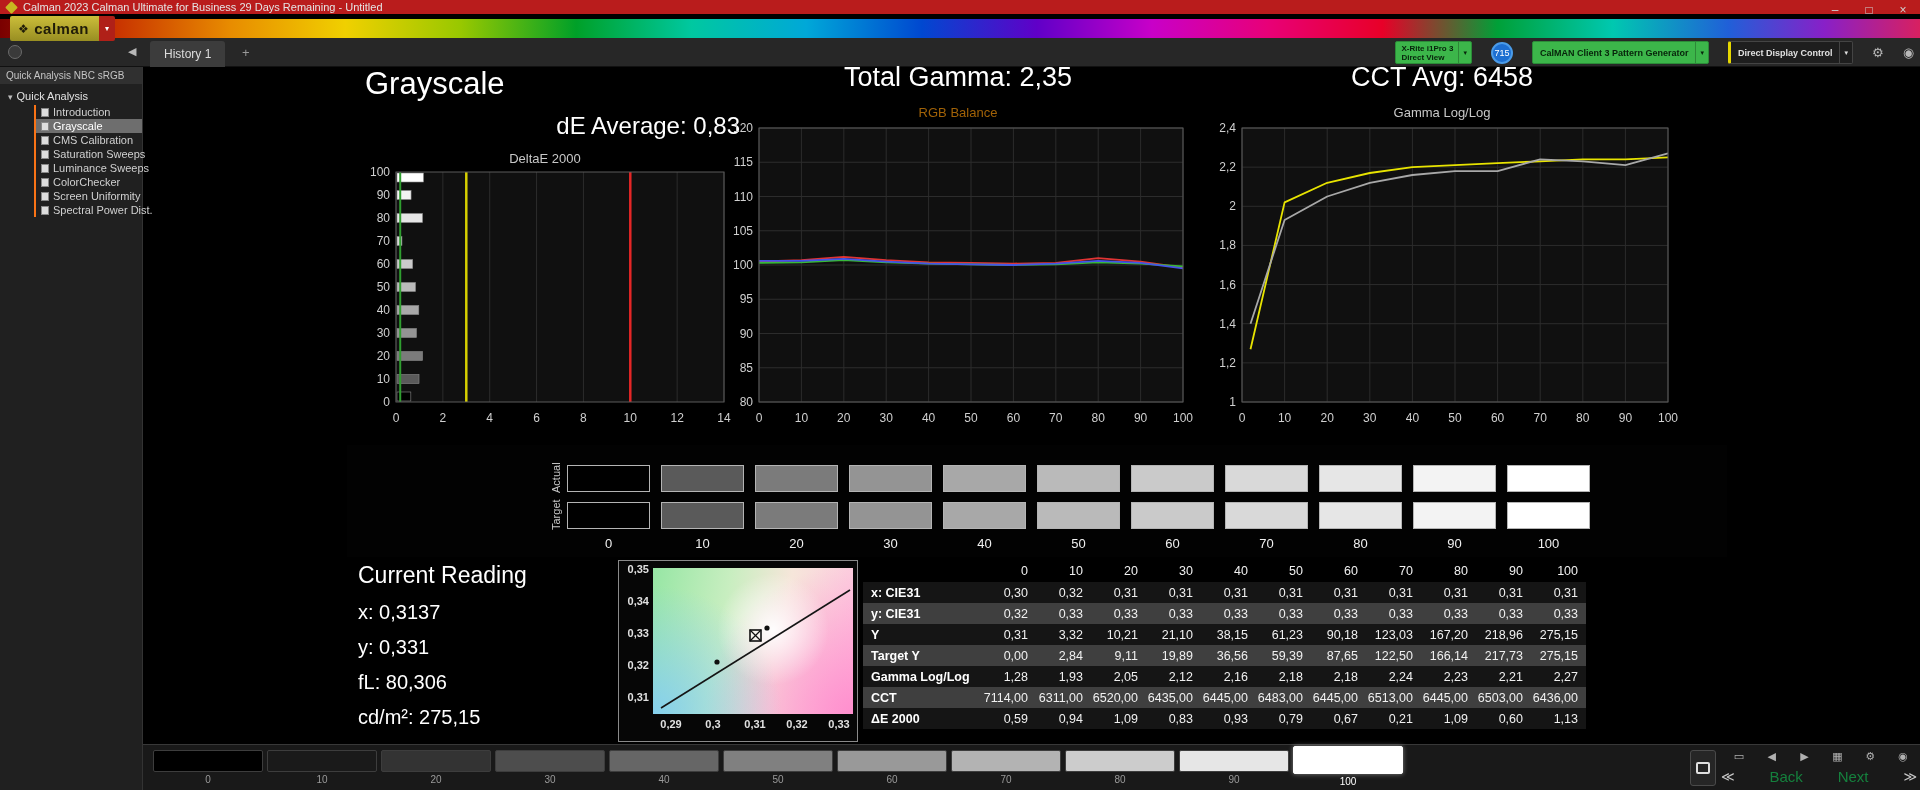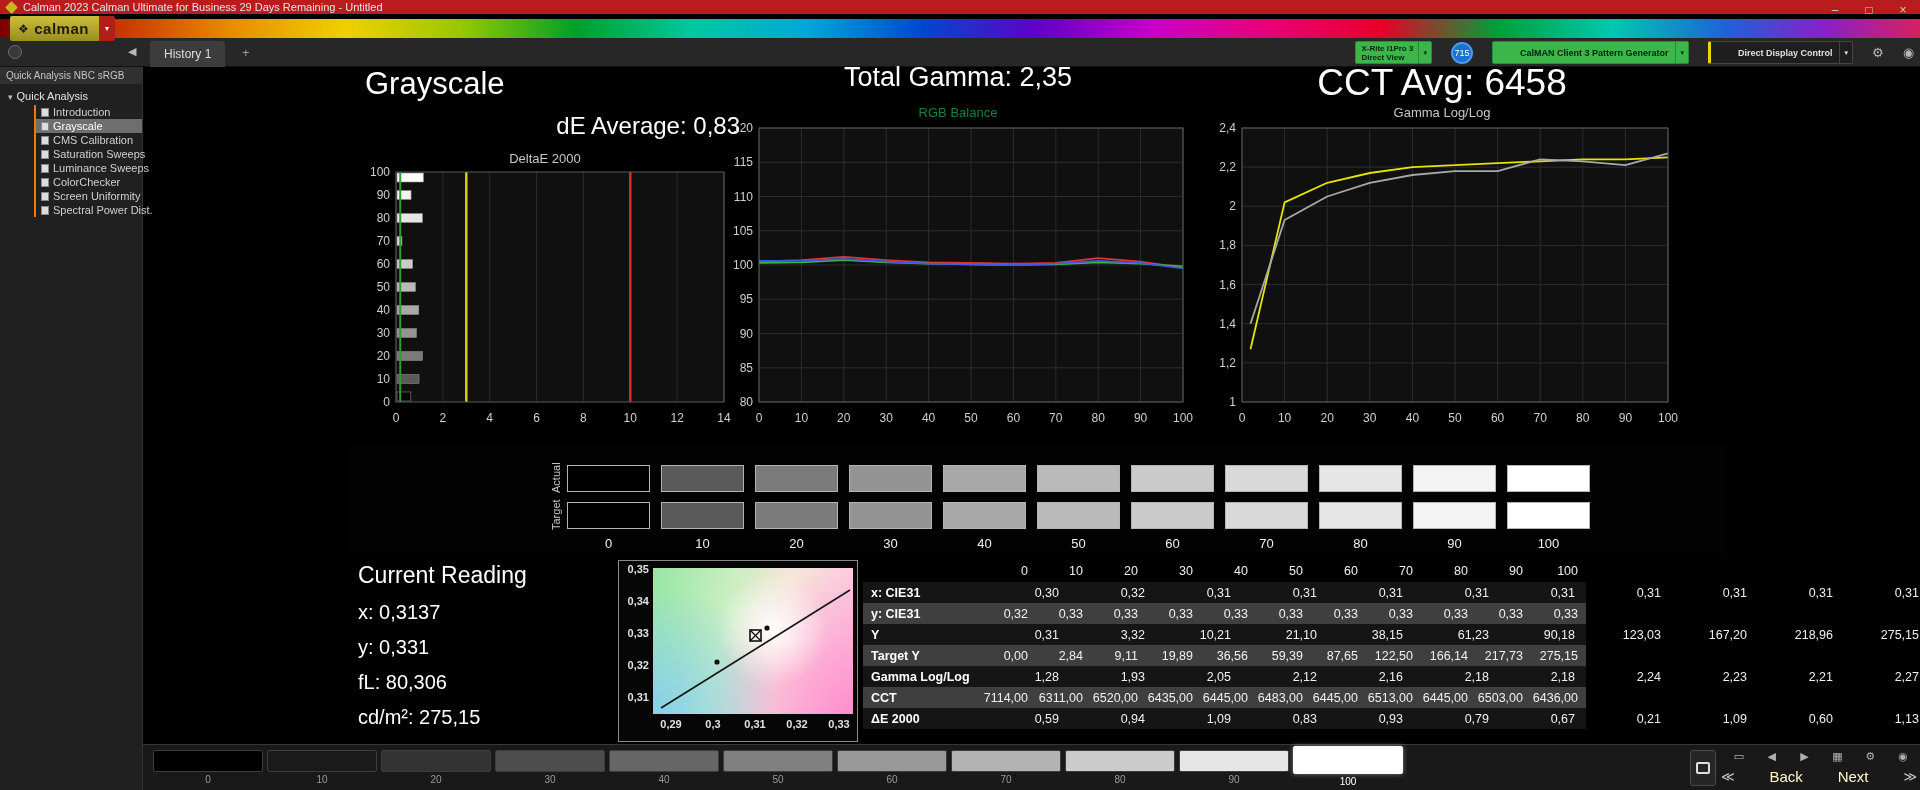--- a/index.html
+++ b/index.html
@@ -29,21 +29,21 @@
   #tabbar { position:absolute; left:0; top:38px; width:1920px; height:29px; background:#272727; border-bottom:1px solid #111; }
   #menu-circle { position:absolute; left:8px; top:7px; width:14px; height:14px; border-radius:50%; background:#3a3a3a; border:1px solid #6a6a6a; }
   #collapse-btn { position:absolute; left:128px; top:7px; color:#b8b8b8; font-size:11px; }
   #tab-history { position:absolute; left:150px; top:3px; height:26px; background:#3c3c3c; color:#ddd; font-size:12px;
                  padding:0 14px; display:flex; align-items:center; border-radius:3px 3px 0 0; }
   #tab-add { position:absolute; left:242px; top:7px; color:#9a9a9a; font-size:13px; }
   #tb-right { position:absolute; right:6px; top:3px; display:flex; gap:19px; align-items:center; }
   .devbtn { height:23px; display:flex; align-items:center; border-radius:2px; }
   .devbtn.green { background:#3cb64a; color:#07230b; border:1px solid #2b8c38; }
   .devbtn.green .two { display:flex; flex-direction:column; line-height:9px; padding:0 5px; font-weight:bold; font-size:8px; }
-  .devbtn .one { padding:0 7px; font-weight:bold; font-size:9px;margin-left:20px; }
+  .devbtn .one { padding:0 7px; font-weight:bold; font-size:9px; }
   .devbtn .dd { font-size:7px; padding:0 4px; border-left:1px solid rgba(0,0,0,.25); align-self:stretch; display:flex; align-items:center; }
   .devbtn.dark { background:#1e1e1e; color:#e0e0e0; border:1px solid #444; }
   .devbtn.dark .dd { border-left:1px solid #444; }
   .ystripe { border-left:3px solid #e6d800 !important; }
   #meter-badge { width:22px; height:22px; border-radius:50%; background:#1d6fd1; border:2px solid #4a9be8;
                  color:#fff; font-size:9px; display:flex; align-items:center; justify-content:center; }
   .tb-ic { color:#b8b8b8; font-size:13px; }
 
   
   #sidebar { position:absolute; left:0; top:67px; width:143px; height:723px; background:#202020; border-right:1px solid #333; }
@@ -53,22 +53,22 @@
   #sb-items { margin-left:34px; border-left:2px solid #f97316; }
   .sb-item { display:flex; align-items:center; height:14px; padding-left:5px; font-size:11px; color:#d0d0d0; white-space:nowrap; }
   .sb-item.sel { background:#6e6e6e; color:#fff; }
   .sb-ico { width:8px; height:9px; border:1px solid #888; background:#ddd; margin-right:4px; flex:none; }
 
   
   #h-grayscale { position:absolute; left:365px; top:66px; font-size:31px; color:#fff; }
   #h-deavg     { position:absolute; left:350px; top:112px; width:390px; text-align:right; font-size:24px; color:#fff; }
   #t-deltae    { position:absolute; left:352px; top:151px; width:386px; text-align:center; font-size:13px; color:#c8c8c8; }
   #h-gamma     { position:absolute; left:719px; top:62px; width:478px; text-align:center; font-size:27px; color:#fff; }
-  #t-rgb       { position:absolute; left:719px; top:105px; width:478px; text-align:center; font-size:13px; color:#15803d; }
-  #h-cct       { position:absolute; left:1202px; top:62px; width:480px; text-align:center; font-size:37px; color:#fff; }
+  #t-rgb       { position:absolute; left:719px; top:105px; width:478px; text-align:center; font-size:13px; color:#a16207; }
+  #h-cct       { position:absolute; left:1202px; top:62px; width:480px; text-align:center; font-size:27px; color:#fff; }
   #t-gammalog  { position:absolute; left:1202px; top:105px; width:480px; text-align:center; font-size:13px; color:#c8c8c8; }
   #chart-deltae { position:absolute; left:352px; top:164px; }
   #chart-rgb    { position:absolute; left:719px; top:122px; }
   #chart-gamma  { position:absolute; left:1202px; top:122px; }
   svg text { font-family:"Liberation Sans","DejaVu Sans",sans-serif; }
 
   
   #strip { position:absolute; left:347px; top:445px; width:1380px; height:112px; background:#020202; }
   .rot { position:absolute; left:203px; width:14px; color:#c8c8c8; font-size:11px; writing-mode:vertical-rl; transform:rotate(180deg); text-align:center; }
   #rot-actual { top:17px; height:32px; }
@@ -94,41 +94,41 @@
       radial-gradient(circle at 100% 100%, rgba(255,140,205,.95) 0%, rgba(255,140,205,0) 60%),
       linear-gradient(100deg,#96e6a4 0%,#c8eec0 35%,#f6e6da 62%,#ffc2e0 100%); }
   #cie-overlay { position:absolute; left:34px; top:7px; }
   #cie-xlabels span { position:absolute; top:157px; transform:translateX(-50%); font-size:11px; color:#e0e0e0; }
   #cie-ylabels span { position:absolute; left:2px; width:28px; text-align:right; font-size:11px; color:#e0e0e0; }
 
   
   #datatable { position:absolute; left:863px; top:560px; width:723px; }
   .trow { display:grid; grid-template-columns:118px repeat(11,55px); height:21px; align-items:center; }
   .trow.thead { height:22px; background:transparent; }
-  .trow.dark { background:#151515;gap:31px; }
+  .trow.dark { background:#151515; }
   .trow.shade { background:#3f3f3f; }
   .tcell { text-align:right; padding-right:8px; font-size:12.5px; color:#f0f0f0; white-space:nowrap; }
   .tlabel { font-weight:bold; padding-left:8px; font-size:12.5px; color:#fff; white-space:nowrap; }
 
   
   #bottombar { position:absolute; left:143px; top:744px; width:1777px; height:46px; background:#191919; border-top:1px solid #383838; }
   #level-buttons { position:absolute; left:10px; top:5px; display:flex; gap:4px; }
   .lvlbtn { width:110px; }
   .lvlsw { height:22px; border:1px solid #3d3d3d; border-radius:2px; }
   .lvllbl { text-align:center; font-size:10px; color:#9a9a9a; margin-top:2px; }
   .lvlbtn.sel .lvlsw { height:28px; margin-top:-4px; border:1px solid #fff; box-shadow:0 0 5px rgba(255,255,255,.45); }
   .lvlbtn.sel .lvllbl { color:#fff; }
   #layout-button { position:absolute; left:1547px; top:5px; width:26px; height:36px; background:#262626; border:1px solid #4a4a4a;
                    border-radius:3px; display:flex; align-items:center; justify-content:center; }
   #layout-button .sq { width:14px; height:12px; border:2px solid #e0e0e0; border-radius:2px; }
   #bb-icons { position:absolute; left:1583px; top:5px; width:190px; display:flex; justify-content:space-between; }
   .bbic { color:#b0b0b0; font-size:11px; width:26px; text-align:center; }
   #bb-nav { position:absolute; left:1578px; top:23px; width:196px; display:flex; align-items:center; justify-content:space-between; }
   .chev { color:#c8c8c8; font-size:13px; }
-  .navlbl { color:#fef9c3; font-size:15px; }
+  .navlbl { color:#15803d; font-size:15px; }
 </style>
 </head>
 <body>
 
 <div id="app">
 
   <div id="titlebar">
     <div id="title-logo"></div>
     <div class="ttl">Calman 2023 Calman Ultimate for Business 29 Days Remaining  - Untitled</div>
     <div id="win-controls">

